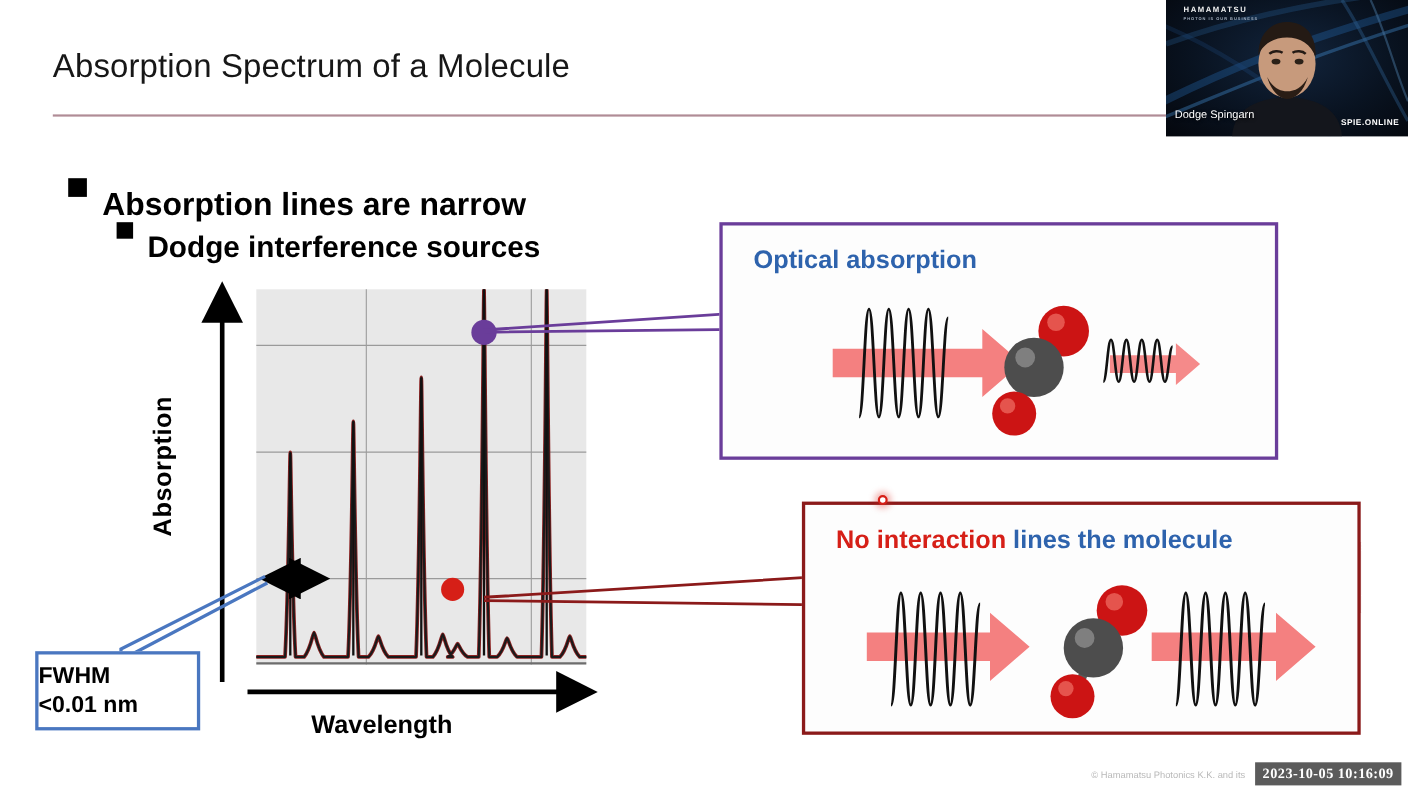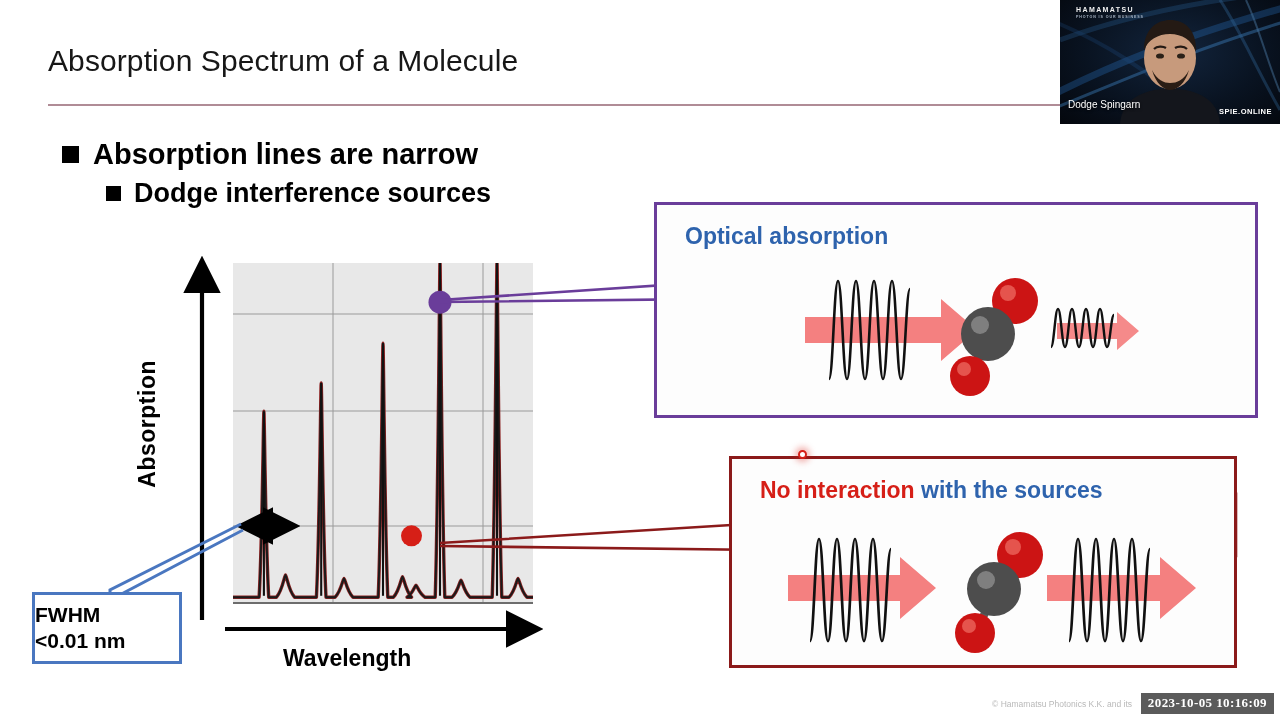--- a/index.html
+++ b/index.html
@@ -23,21 +23,21 @@
     background: #b08c96;
   }
 
   
   .bullet-row { position: absolute; display: flex; align-items: center; }
   #bullet-1 { left: 62px; top: 138px; }
   #bullet-2 { left: 106px; top: 178px; text-align: right; }
   .bullet-sq { background: #000; display: inline-block; flex: 0 0 auto; }
   #bullet-1 .bullet-sq { width: 17px; height: 17px; margin-right: 14px; }
   #bullet-2 .bullet-sq { width: 15px; height: 15px; margin-right: 13px; }
-  .bullet-text { font-weight: bold; color: #000; white-space: nowrap; }
+  .bullet-text { font-weight: bold; color: #000; white-space: nowrap; margin-top: 32px; }
   #bullet-1 .bullet-text { font-size: 29px; }
   #bullet-2 .bullet-text { font-size: 27px; }
 
   
   #chart-block { position: absolute; left: 140px; top: 250px; width: 420px; height: 430px; }
   #y-axis-label {
     position: absolute; left: -6px; top: 110px;
     writing-mode: vertical-rl; transform: rotate(180deg);
     font-size: 23px; font-weight: bold; color: #000; letter-spacing: 0.5px;
   }
@@ -53,21 +53,21 @@
     width: 150px; height: 72px;
     border: 3px solid #4a77c0; background: #fff;
     display: flex; flex-direction: column;
     justify-content: center;
     font-size: 21px; font-weight: bold; color: #000; line-height: 1.22;
     z-index: 6;
   }
 
   
   .panel { position: absolute; background: #fdfdfd; z-index: 4; }
-  #panel-optical { left: 654px; top: 202px; width: 604px; height: 216px; border: 3px solid #6a3d9a; }
+  #panel-optical { left: 654px; top: 202px; width: 508px; height: 216px; border: 3px solid #6a3d9a; }
   #panel-nointeract { left: 729px; top: 456px; width: 508px; height: 212px; border: 3px solid #8b1a1a; }
   .panel-heading {
     position: absolute; left: 28px; top: 18px;
     font-size: 23px; font-weight: bold; white-space: nowrap;
   }
   .hd-blue { color: #2e63ad; }
   .hd-red  { color: #d61f17; }
   .panel-art { position: absolute; left: 0; top: 54px; width: 100%; }
 
   
@@ -223,21 +223,21 @@
       <path d="M346,88 C349,88 350,50 353,50 C356,50 357,88 360,88
                C363,88 364,50 367,50 C370,50 371,88 374,88
                C377,88 378,50 381,50 C384,50 385,88 388,88
                C391,88 392,50 395,50 C398,50 399,88 402,88
                C405,88 406,56 409,56" fill="none" stroke="#111" stroke-width="2.4"></path>
     </svg>
   </div>
 
   <div class="panel" id="panel-nointeract">
     <div class="panel-heading">
-      <span class="hd-red">No interaction</span><span class="hd-blue"> with the sources</span>
+      <span class="hd-red">No interaction</span><span class="hd-blue"> lines the molecule</span>
     </div>
 
     <div style="position:absolute;left:66px;top:-9px;width:9px;height:9px;border-radius:50%;border:2.5px solid #d61f17;background:#fff;box-shadow:0 0 6px 3px rgba(214,31,23,.35);z-index:3;"></div>
 
     <svg class="panel-art" height="150" viewBox="0 0 502 150">
 
       <path d="M56,62 L168,62 L168,44 L204,75 L168,106 L168,88 L56,88 Z" fill="#f48080"></path>
 
       <path d="M78,128 C82,128 83,26 87,26 C91,26 92,128 96,128
                C100,128 101,26 105,26 C109,26 110,128 114,128

